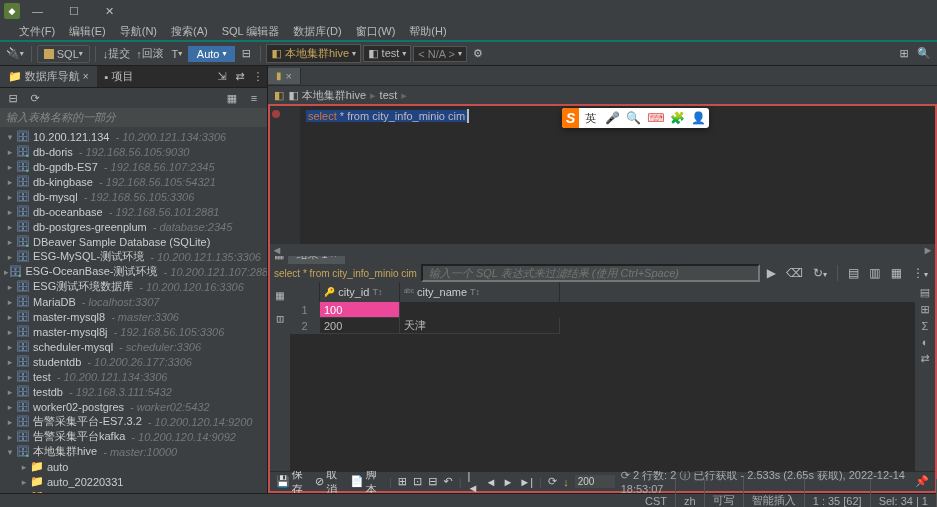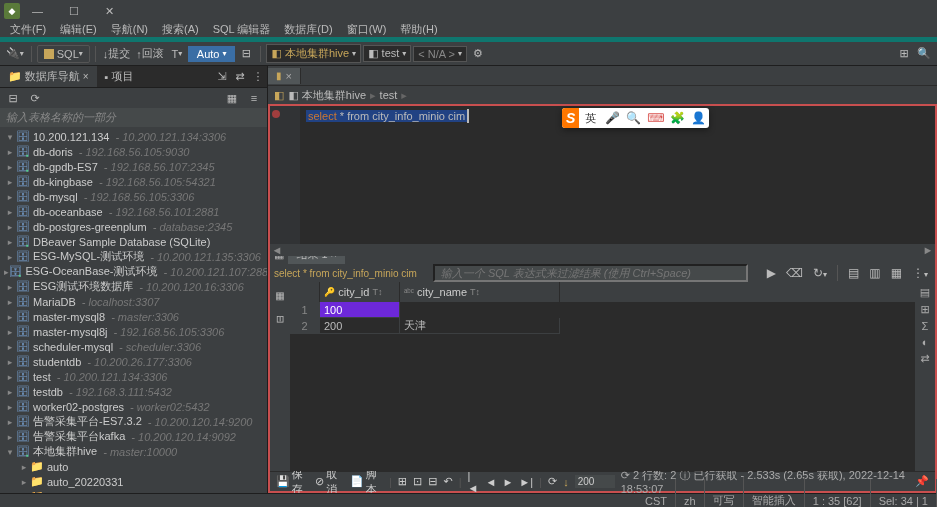--- a/index.html
+++ b/index.html
@@ -2,21 +2,21 @@
 <html><head>
 <meta charset="utf-8">
 <style>
 * { margin:0; padding:0; box-sizing:border-box; font-family:"Microsoft YaHei",Arial,sans-serif; font-size:11px; }
 body { background:#2b2b2b; color:#bbb; width:937px; height:507px; overflow:hidden; position:relative; }
 .titlebar { background:#3c3f41; height:22px; display:flex; align-items:center; padding:0 4px; }
 .titlebar .logo { width:16px; height:16px; background:#5a7a3a; border-radius:2px; display:flex; align-items:center; justify-content:center; font-size:9px; color:#fff; margin-right:6px; }
 .titlebar .title { flex:1; color:#ccc; }
 .titlebar .winbtns { display:flex; gap:14px; }
 .titlebar .winbtn { color:#bbb; cursor:pointer; padding:0 6px; }
-.menubar { background:#3c3f41; height:20px; display:flex; align-items:center; padding:0 4px; gap:2px; border-bottom:5px solid #0f766e; }
+.menubar { background:#3c3f41; height:20px; display:flex; align-items:center; padding:0 13px; gap:2px; border-bottom:2px solid #0f766e; }
 .menubar .mitem { padding:2px 6px; color:#bbb; cursor:pointer; }
 .toolbar { background:#3c3f41; height:24px; display:flex; align-items:center; padding:0 4px; gap:2px; border-bottom:1px solid #1e1e1e; }
 .tbtn { display:inline-flex; align-items:center; justify-content:center; min-width:18px; height:18px; color:#bbb; cursor:pointer; padding:0 2px; }
 .tbtn.sql { border:1px solid #555; border-radius:2px; padding:0 6px; }
 .tsep { width:1px; height:16px; background:#555; margin:0 3px; }
 .combo { background:#2b2b2b; border:1px solid #555; padding:1px 4px; display:flex; align-items:center; gap:3px; cursor:pointer; }
 .combo.auto { background:#3a6ea5; color:#fff; border:1px solid #3a6ea5; padding:1px 8px; }
 .ddarrow { font-size:8px; }
 .body { display:flex; height:calc(100% - 66px - 14px); }
 .sidebar { width:268px; background:#3c3f41; border-right:1px solid #1e1e1e; display:flex; flex-direction:column; }
@@ -60,38 +60,38 @@
 .ime .zh { padding:0 6px; color:#333; }
 .ime .iicon { padding:0 3px; font-size:12px; }
 .hscroll { height:12px; background:#3c3f41; display:flex; align-items:center; }
 .hscroll .arr { width:14px; text-align:center; color:#888; cursor:pointer; }
 .hscroll .track { flex:1; height:8px; background:#3c3f41; }
 .result-container { flex:1; display:flex; flex-direction:column; border:2px solid #c94f4f; border-top:none; }
 .restabs { background:#3c3f41; height:20px; display:flex; align-items:center; }
 .restab { padding:2px 8px; background:#515658; display:flex; align-items:center; gap:3px; }
 .ribbon { background:#3c3f41; height:18px; display:flex; align-items:center; padding:0 4px; gap:4px; }
 .ribbon .qy { color:#c7a65a; font-size:10px; flex-shrink:0; }
-.ribbon .hint { background:#45494a; color:#888; padding:1px 6px; font-style:italic; flex:1; margin:0 12px; }
+.ribbon .hint { background:#45494a; color:#888; padding:1px 6px; font-style:italic; flex:1; margin:0 0; }
 .ribbon .rbtn { color:#bbb; cursor:pointer; padding:0 3px; font-size:12px; }
 .grid-wrap { flex:1; display:flex; }
 .vtabs { width:20px; background:#3c3f41; display:flex; flex-direction:column; align-items:center; padding-top:4px; gap:6px; }
 .vtab { writing-mode:vertical-rl; font-size:10px; color:#bbb; cursor:pointer; padding:4px 2px; }
 .grid { flex:1; background:#2b2b2b; position:relative; }
 .ghead { display:flex; background:#3c3f41; height:20px; }
 .gh { border-right:1px solid #2b2b2b; display:flex; align-items:center; padding:0 4px; gap:3px; color:#ccc; }
 .gh .key { color:#c7a65a; font-size:9px; }
 .gh .type { color:#888; font-size:9px; }
 .gh.row { width:30px; justify-content:center; }
 .gh.c1 { width:80px; }
 .gh.c2 { width:160px; }
 .grow { display:flex; height:16px; }
 .gc { border-right:1px solid #3c3f41; border-bottom:1px solid #3c3f41; padding:0 4px; display:flex; align-items:center; }
 .gc.row { width:30px; background:#3c3f41; justify-content:center; color:#888; }
 .gc.c1 { width:80px; background:#2b2b2b; }
-.gc.c1.sel { background:#6d28d9; color:#fff; }
+.gc.c1.sel { background:#ec4899; color:#fff; }
 .gc.c2 { width:160px; background:#2b2b2b; }
 .rtools { width:20px; background:#3c3f41; display:flex; flex-direction:column; align-items:center; padding-top:4px; gap:4px; }
 .rtools .rt { color:#aaa; cursor:pointer; font-size:11px; }
 .resbar { background:#3c3f41; height:20px; display:flex; align-items:center; padding:0 6px; gap:6px; font-size:10px; border-top:1px solid #2b2b2b; }
 .resbar .rbt { color:#ccc; display:flex; align-items:center; gap:2px; cursor:pointer; }
 .resbar .rsep { color:#555; }
 .resbar .rinput { background:#45494a; border:none; color:#ccc; width:40px; padding:1px 3px; font-size:10px; }
 .resbar .stat { color:#aaa; margin-left:auto; }
 .statusbar { position:absolute; bottom:0; left:0; right:0; height:14px; background:#3c3f41; display:flex; align-items:center; font-size:10px; border-top:1px solid #1e1e1e; }
 .statusbar .cell { padding:16px 8px; border-right:1px solid #555; color:#aaa; }

